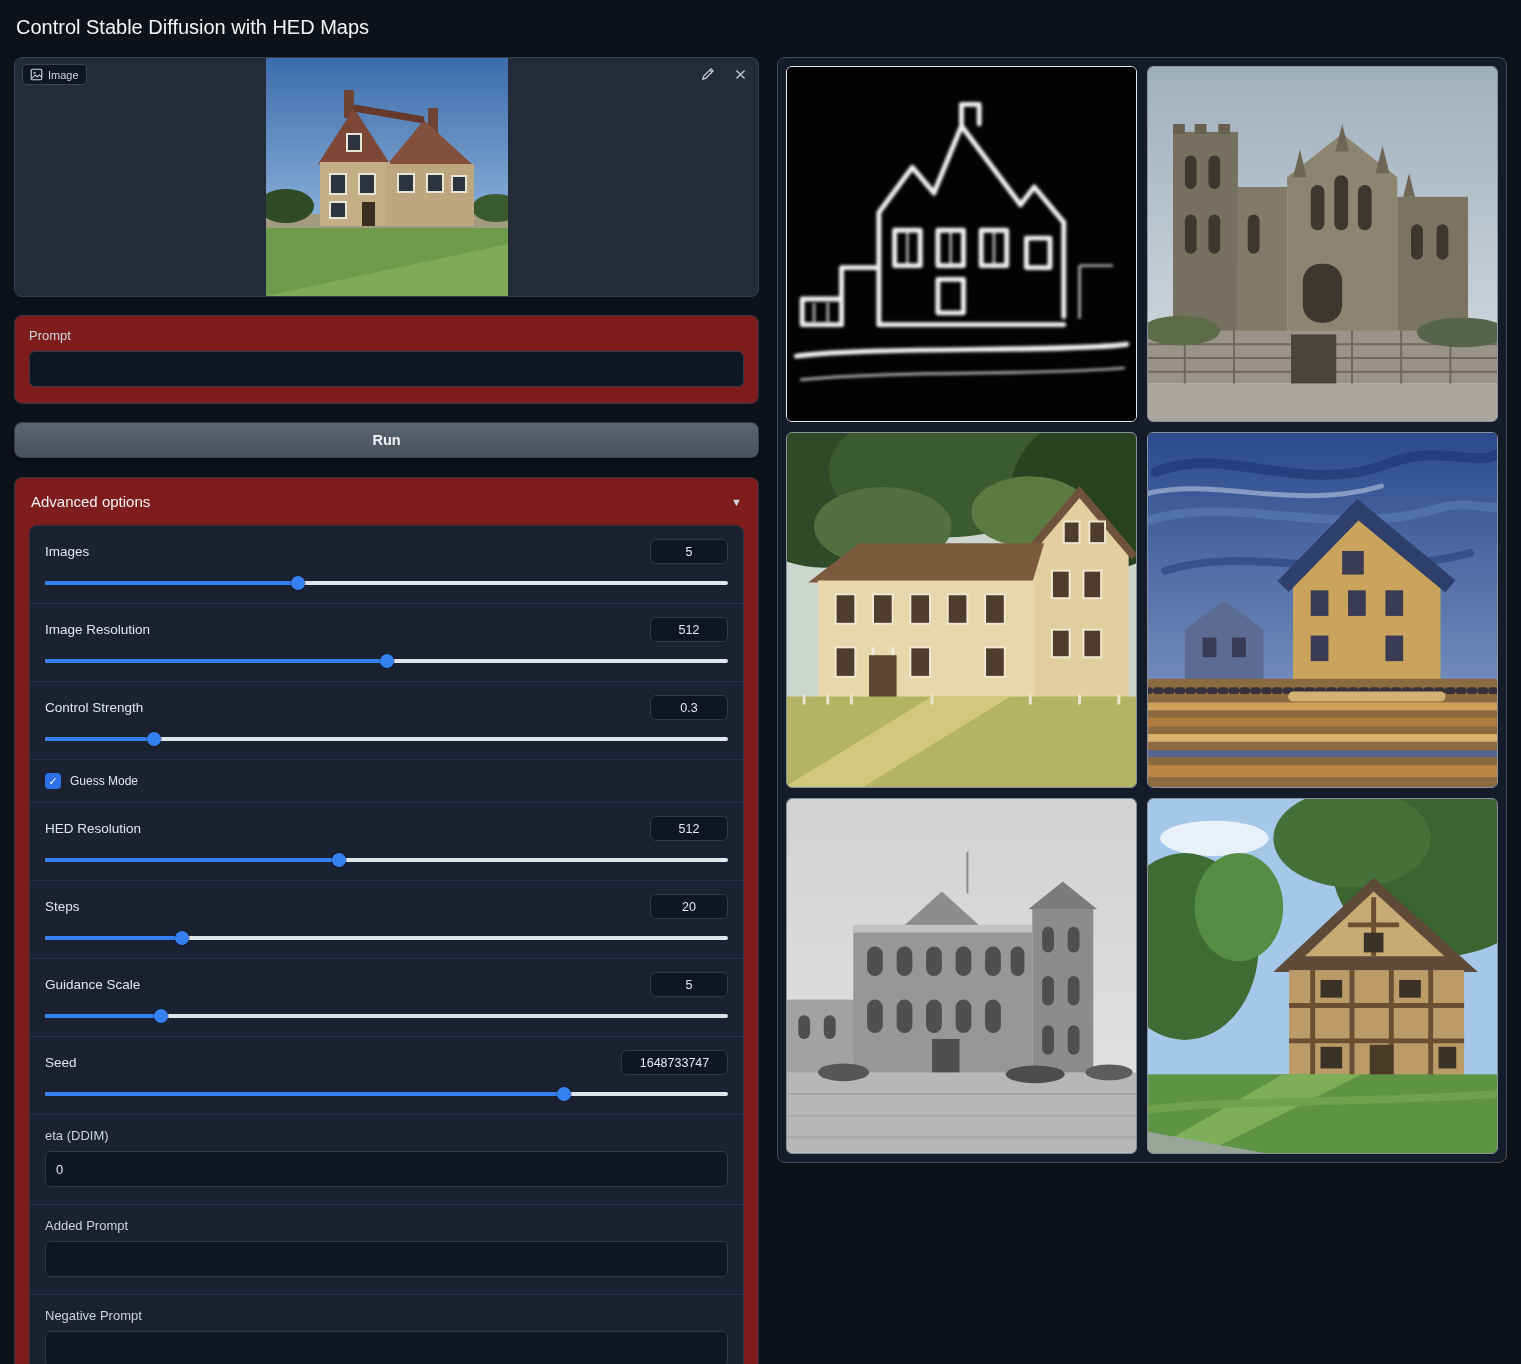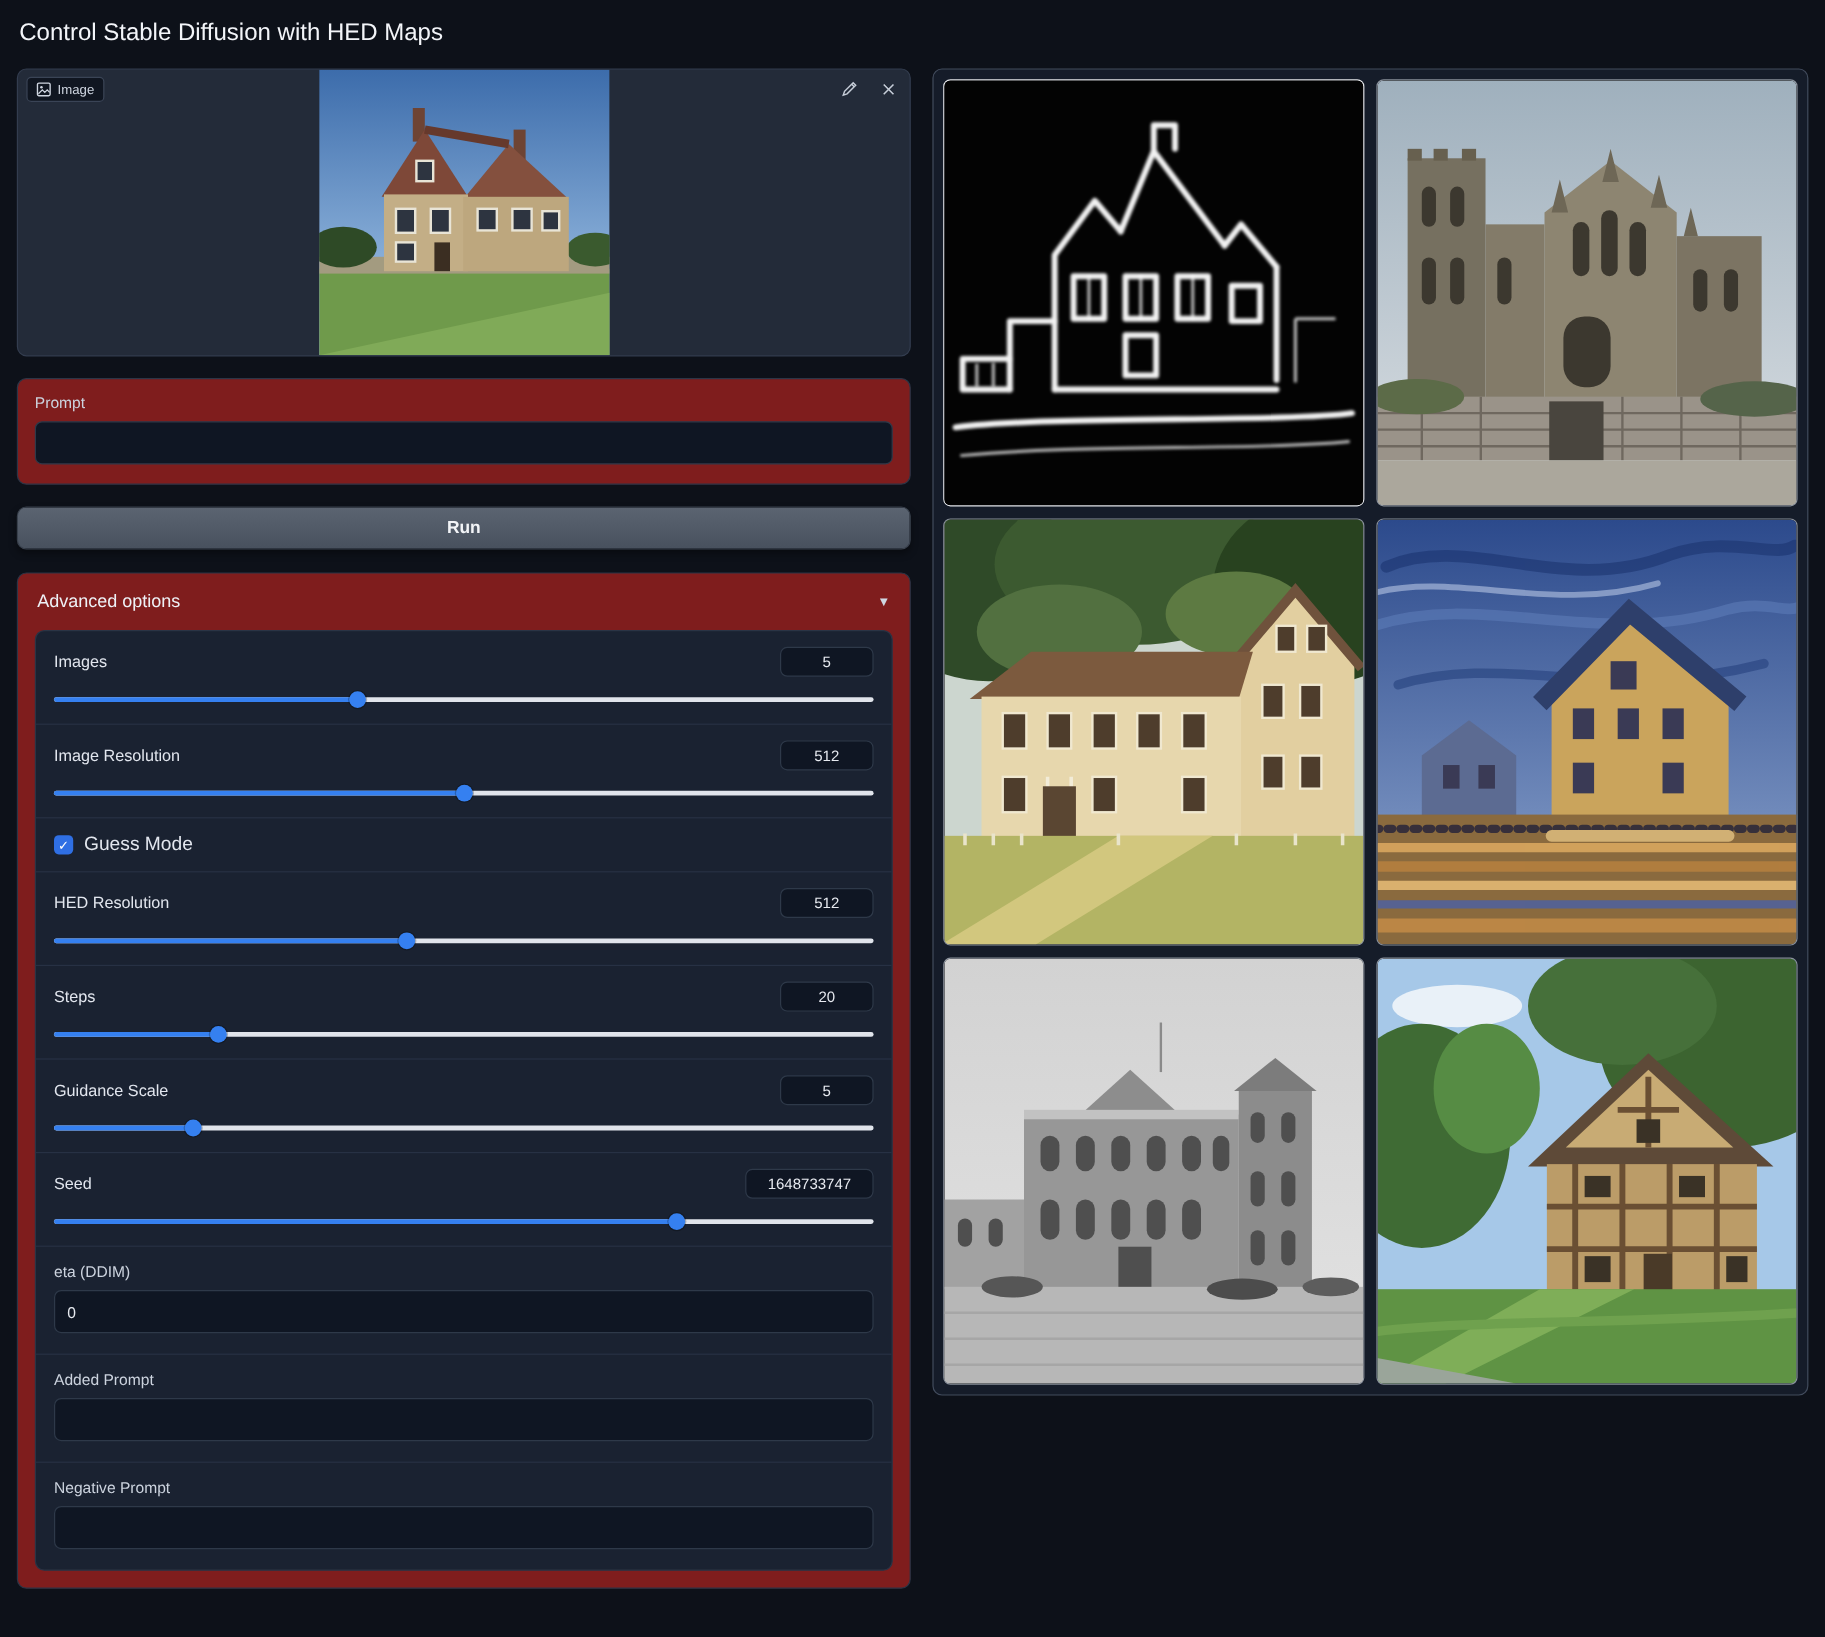--- a/index.html
+++ b/index.html
@@ -54,21 +54,21 @@
   .num-input.wide { width: 107px; }
   .slider { position: relative; height: 16px; cursor: pointer; }
   .track { position: absolute; top: 6px; left: 0; right: 0; height: 4px; border-radius: 2px; background: #e0e4eb; }
   .track-fill { height: 100%; width: 0; background: #3580f0; border-radius: 2px; }
   .thumb { position: absolute; top: 1px; left: 0; width: 14px; height: 14px; border-radius: 50%;
     background: #3580f0; box-shadow: 0 0 0 1px rgba(0,0,0,.25); }
   .checkbox-row { display: flex; align-items: center; gap: 9px; padding: 13px 15px; border-top: 1px solid #273144; cursor: pointer; }
   .checkbox { width: 16px; height: 16px; border-radius: 4px; background: #2f6fe4; position: relative; }
   .checkbox.checked::after { content: "\2713"; position: absolute; inset: 0; display: flex;
     align-items: center; justify-content: center; color: #fff; font-size: 11px; font-weight: 700; }
-  .checkbox-label { font-size: 16px; color: #e2e6ee; }
+  .checkbox-label { font-size: 12px; color: #e2e6ee; }
   .textfield-row { padding: 13px 15px 17px; border-top: 1px solid #273144; }
 
   
   .gallery { background: #151c29; border: 1px solid #424c5d; border-radius: 8px; padding: 8px;
     display: grid; grid-template-columns: 1fr 1fr; gap: 10px; }
   .gallery-item { height: 356px; border: 1px solid #8a919c; border-radius: 6px; overflow: hidden; background: #000; cursor: pointer; }
   .gallery-item.selected { border-color: #e5e7eb; }
   .gallery-item svg { width: 100%; height: 100%; display: block; }
 </style>
 </head>
@@ -173,20 +173,32 @@
             <input class="num-input" value="512" style="">
           </div>
           <div class="slider">
             <div class="track">
                 <div class="track-fill" style="width: 50%;"></div>
               </div>
               <div class="thumb" style="left: calc(50% - 7px);"></div>
           </div>
         </div>
 
+        <div class="ctrl-row">
+          <div class="slider-head">
+            <span class="slider-label">Control Strength</span>
+            <input class="num-input" value="0.3" style="">
+          </div>
+          <div class="slider">
+            <div class="track">
+                <div class="track-fill" style="width: 16%;"></div>
+              </div>
+              <div class="thumb" style="left: calc(16% - 7px);"></div>
+          </div>
+        </div>
 
         <div class="checkbox-row">
           <span class="checkbox checked"></span>
           <span class="checkbox-label">Guess Mode</span>
         </div>
 
         <div class="ctrl-row">
           <div class="slider-head">
             <span class="slider-label">HED Resolution</span>
             <input class="num-input" value="512" style="">

